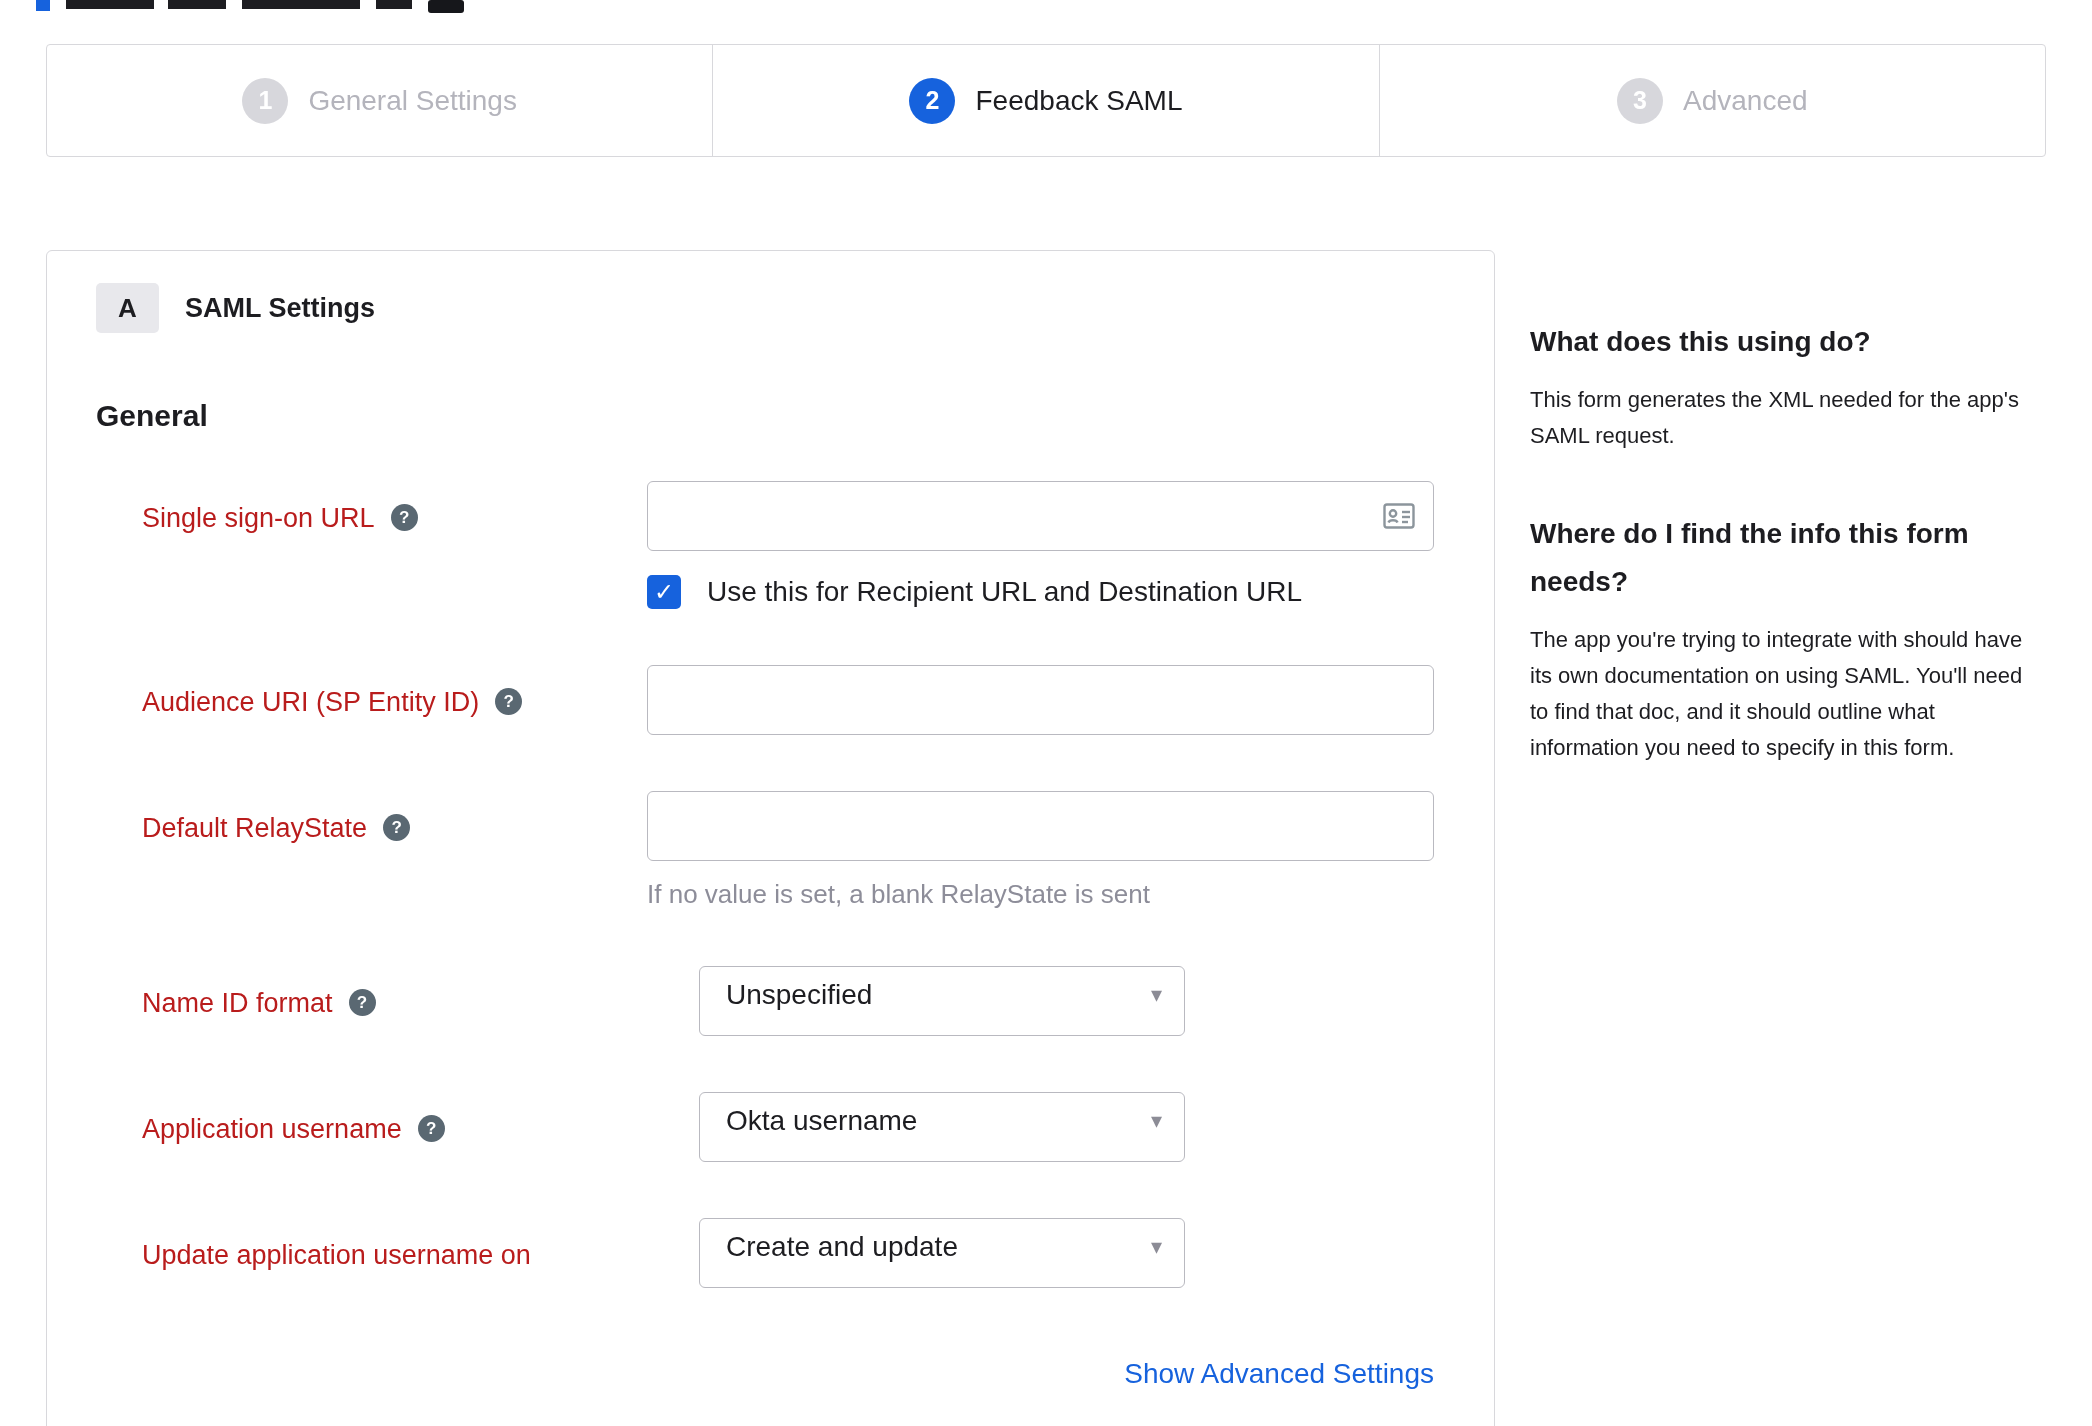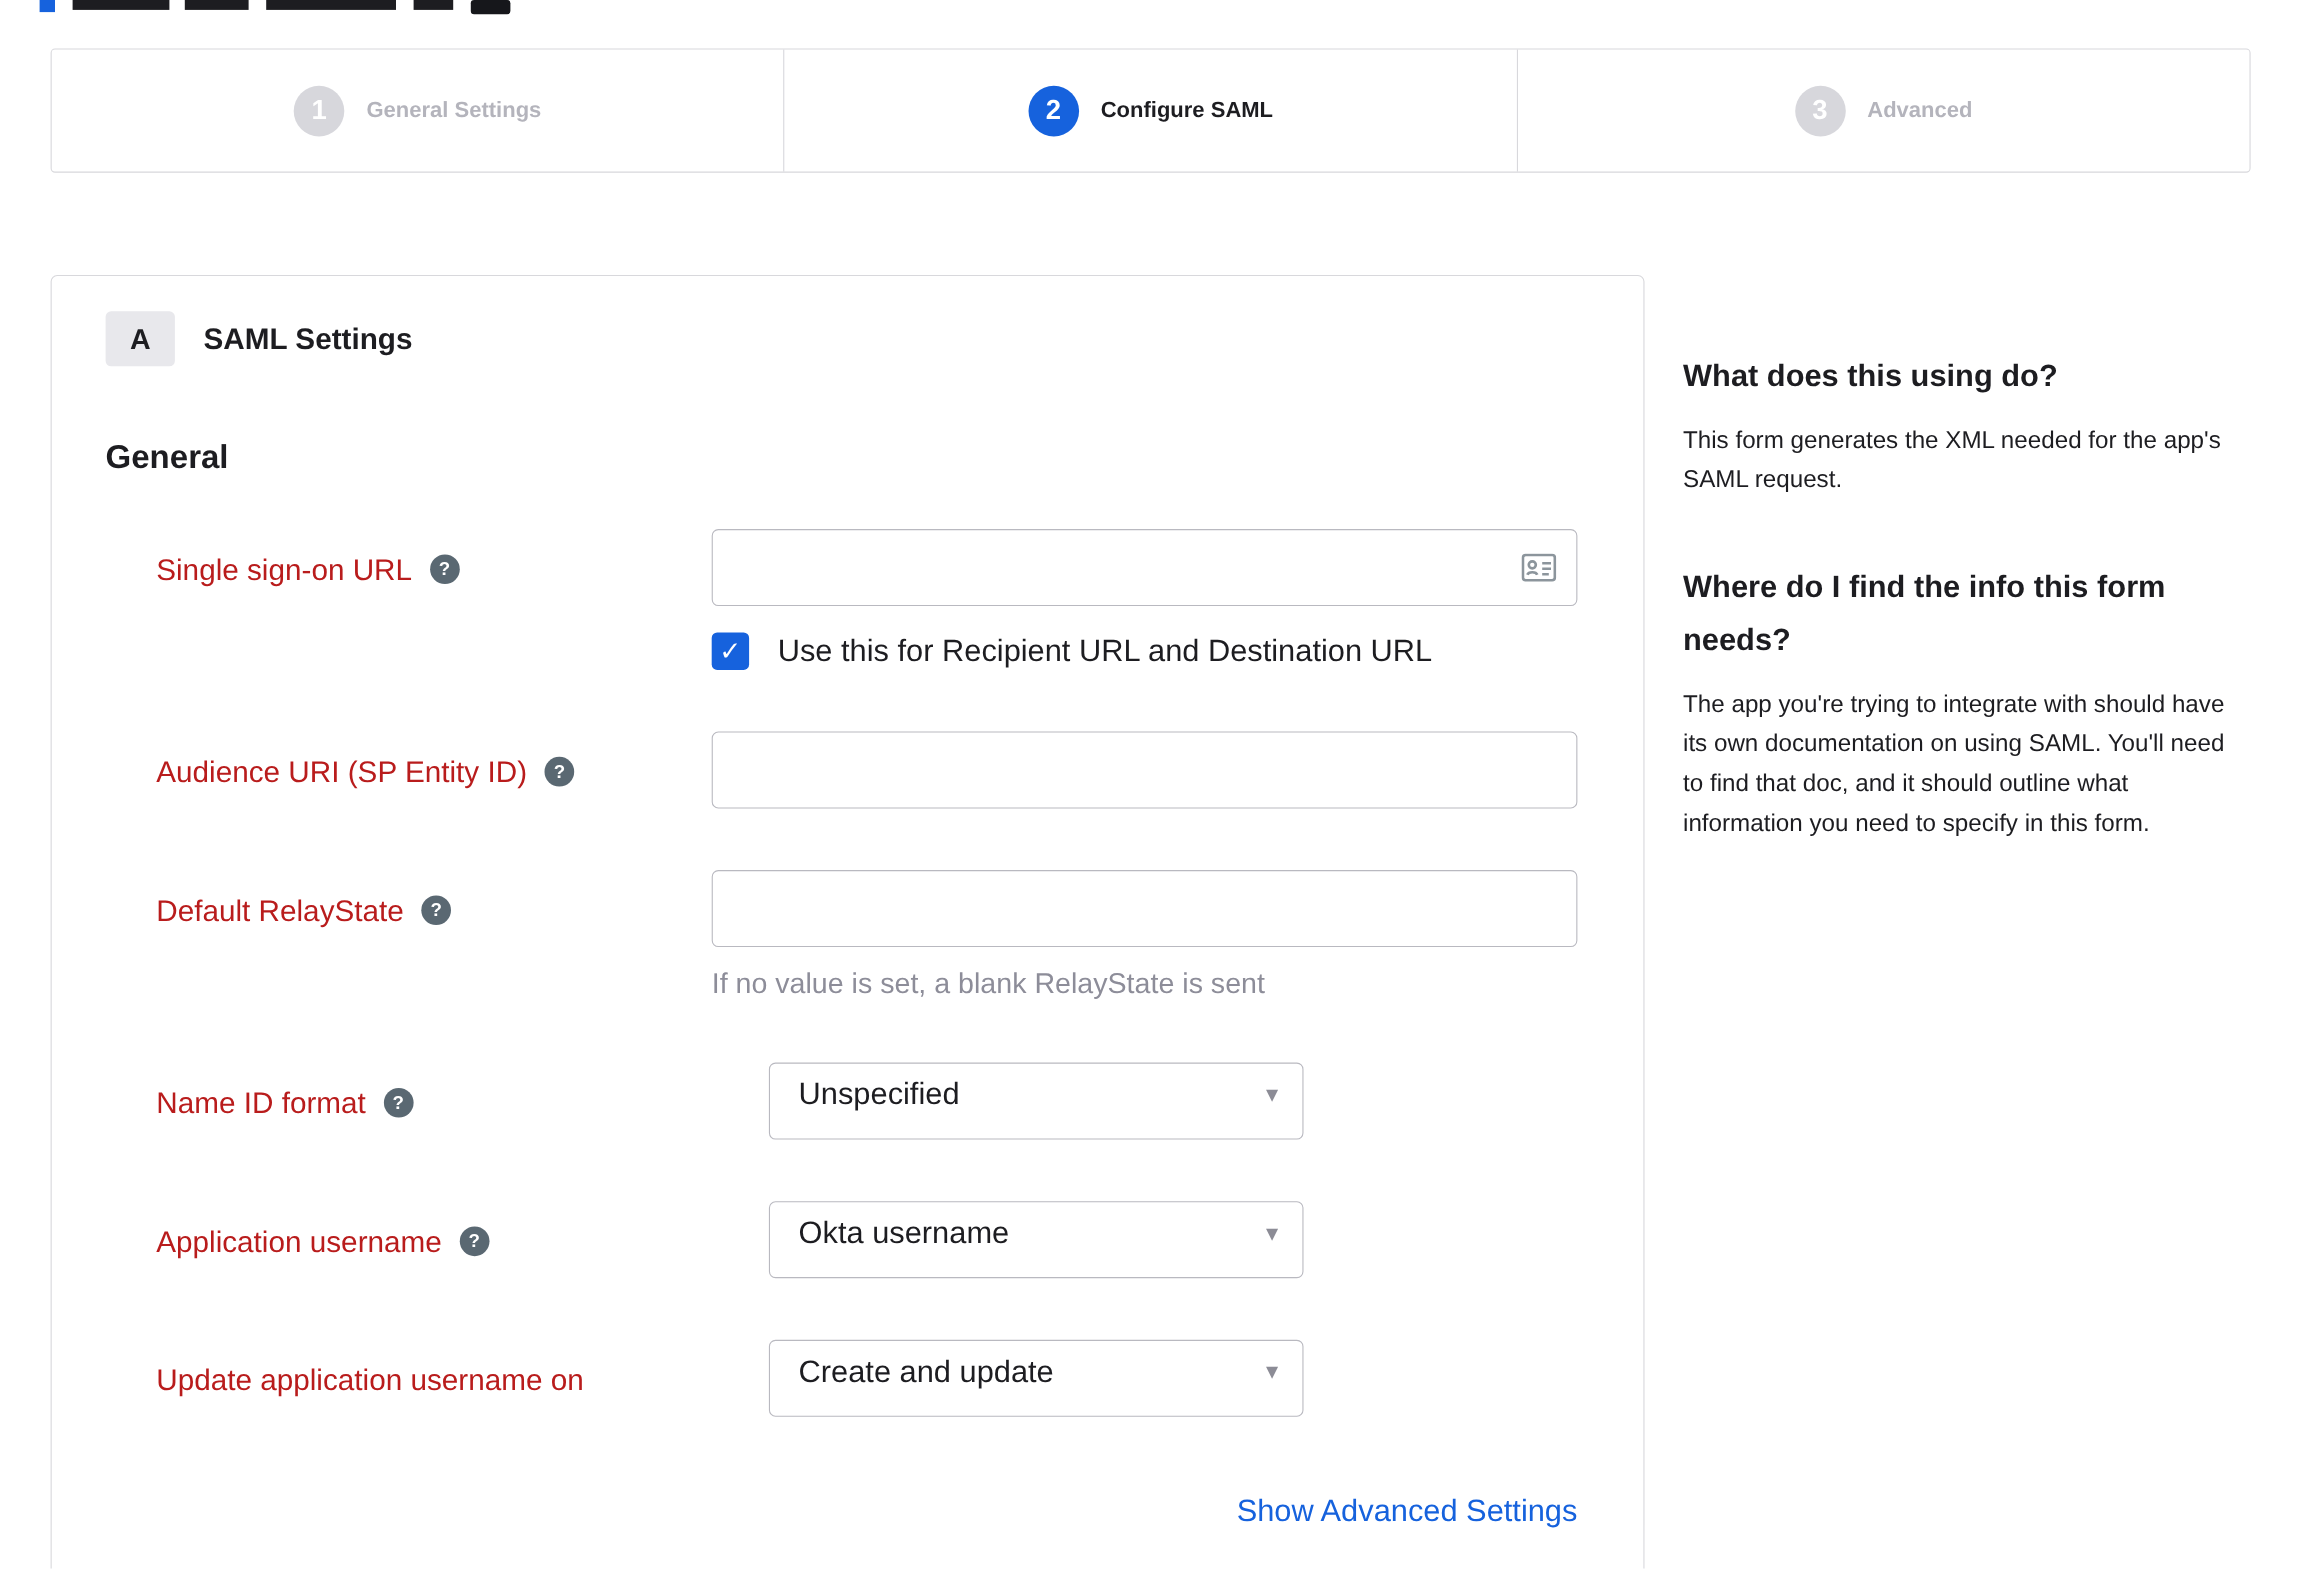--- a/index.html
+++ b/index.html
@@ -43,21 +43,21 @@
   .step + .step { border-left: 1px solid #d8d8dc; }
   .step-num {
     width: 46px; height: 46px;
     border-radius: 50%;
     display: flex; align-items: center; justify-content: center;
     font-size: 25px; font-weight: bold;
     color: #ffffff;
     background: #d7d7dc;
     flex: 0 0 auto;
   }
-  .step-label { font-size: 20px; font-weight: bold; color: #b4b4bc; }
+  .step-label { font-size: 28px; font-weight: normal; color: #b4b4bc; }
   .step.active .step-num { background: #1662dd; }
   .step.active .step-label { color: #1d1d21; }
 
   
   .content { position: absolute; left: 46px; top: 250px; width: 2000px; display: flex; align-items: flex-start; }
 
   .card {
     width: 1449px;
     min-height: 1250px;
     background: #ffffff;
@@ -162,21 +162,21 @@
   <div class="frag frag-square"></div>
 </div>
 
 <div class="stepper">
   <div class="step">
     <div class="step-num">1</div>
     <div class="step-label">General Settings</div>
   </div>
   <div class="step active">
     <div class="step-num">2</div>
-    <div class="step-label">Configure SAML</div>
+    <div class="step-label">Feedback SAML</div>
   </div>
   <div class="step">
     <div class="step-num">3</div>
     <div class="step-label">Advanced</div>
   </div>
 </div>
 
 <div class="content">
 
   <div class="card">

